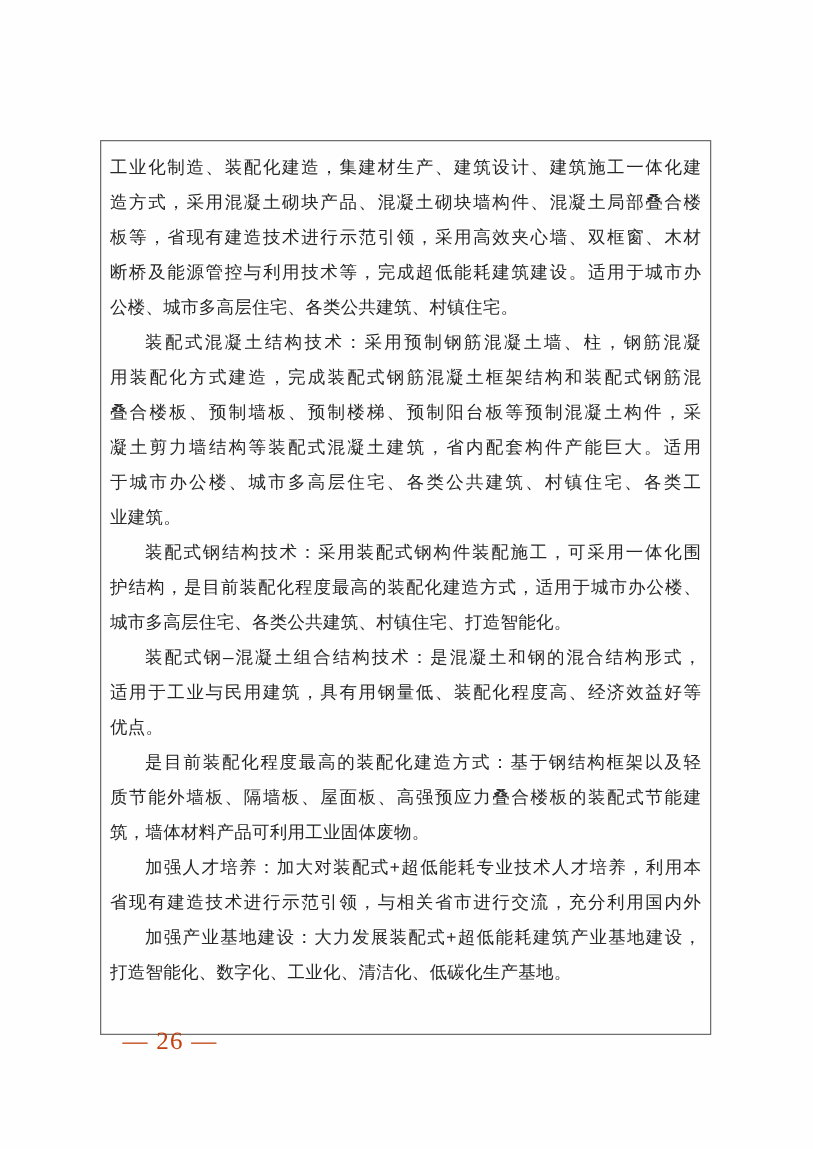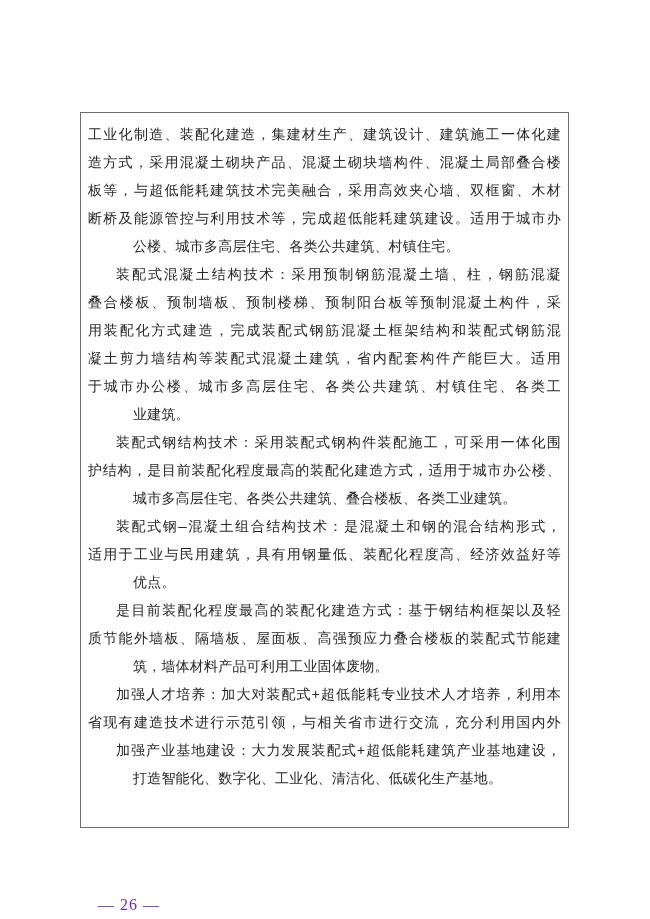--- a/index.html
+++ b/index.html
@@ -41,61 +41,60 @@
     line-height: 28px;
     height: 28px;
     letter-spacing: 0.2px;
     text-align: justify;
     text-align-last: justify;
     -moz-text-align-last: justify;
     overflow: hidden;
   }
   .line.last {
     text-align-last: left;
-    margin-left: 45px;
     -moz-text-align-last: left;
   }
   .paragraph.indented .line:first-child {
     text-indent: 2em;
     font-family: Liberation Mono, monospace;
   }
   .page-footer {
     position: absolute;
     left: 98px;
-    top: 896px;
-    font-size: 16px;
+    top: 822px;
+    font-size: 20px;
     letter-spacing: 1px;
-    color: #6d28d9;
+    color: #c2410c;
   }
 </style>
 </head>
 <body>
 
 <div class="page">
   <div class="content-box">
     <div>
         <div class="paragraph">
           <div class="line">工业化制造、装配化建造，集建材生产、建筑设计、建筑施工一体化建</div>
           <div class="line">造方式，采用混凝土砌块产品、混凝土砌块墙构件、混凝土局部叠合楼</div>
-          <div class="line">板等，与超低能耗建筑技术完美融合，采用高效夹心墙、双框窗、木材</div>
+          <div class="line">板等，省现有建造技术进行示范引领，采用高效夹心墙、双框窗、木材</div>
           <div class="line">断桥及能源管控与利用技术等，完成超低能耗建筑建设。适用于城市办</div>
           <div class="line last">公楼、城市多高层住宅、各类公共建筑、村镇住宅。</div>
         </div>
         <div class="paragraph indented">
           <div class="line">装配式混凝土结构技术：采用预制钢筋混凝土墙、柱，钢筋混凝</div>
+          <div class="line">用装配化方式建造，完成装配式钢筋混凝土框架结构和装配式钢筋混</div>
           <div class="line">叠合楼板、预制墙板、预制楼梯、预制阳台板等预制混凝土构件，采</div>
-          <div class="line">用装配化方式建造，完成装配式钢筋混凝土框架结构和装配式钢筋混</div>
           <div class="line">凝土剪力墙结构等装配式混凝土建筑，省内配套构件产能巨大。适用</div>
           <div class="line">于城市办公楼、城市多高层住宅、各类公共建筑、村镇住宅、各类工</div>
           <div class="line last">业建筑。</div>
         </div>
         <div class="paragraph indented">
           <div class="line">装配式钢结构技术：采用装配式钢构件装配施工，可采用一体化围</div>
           <div class="line">护结构，是目前装配化程度最高的装配化建造方式，适用于城市办公楼、</div>
-          <div class="line last">城市多高层住宅、各类公共建筑、叠合楼板、各类工业建筑。</div>
+          <div class="line last">城市多高层住宅、各类公共建筑、村镇住宅、打造智能化。</div>
         </div>
         <div class="paragraph indented">
           <div class="line">装配式钢—混凝土组合结构技术：是混凝土和钢的混合结构形式，</div>
           <div class="line">适用于工业与民用建筑，具有用钢量低、装配化程度高、经济效益好等</div>
           <div class="line last">优点。</div>
         </div>
         <div class="paragraph indented">
           <div class="line">是目前装配化程度最高的装配化建造方式：基于钢结构框架以及轻</div>
           <div class="line">质节能外墙板、隔墙板、屋面板、高强预应力叠合楼板的装配式节能建</div>
           <div class="line last">筑，墙体材料产品可利用工业固体废物。</div>

